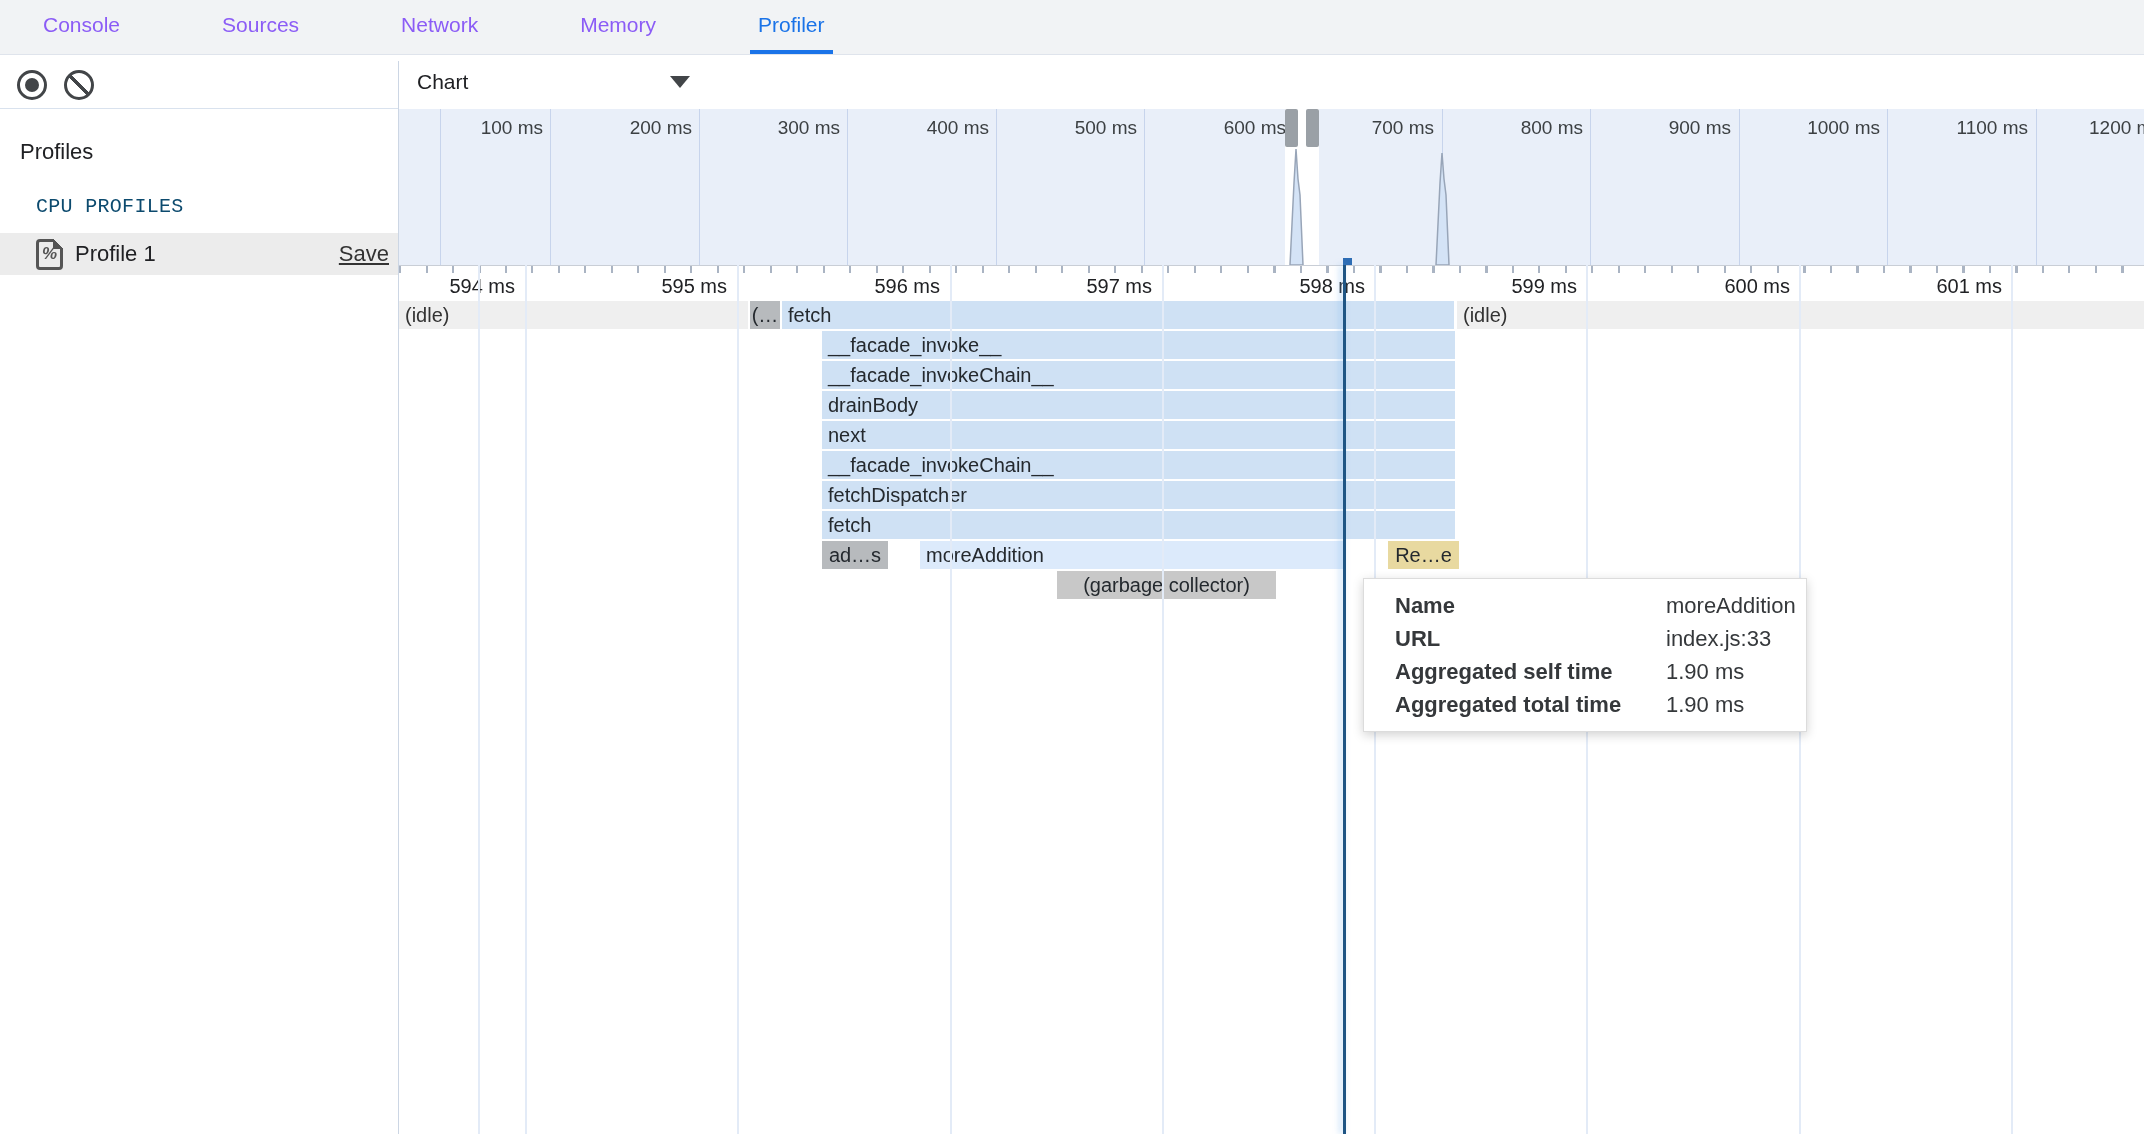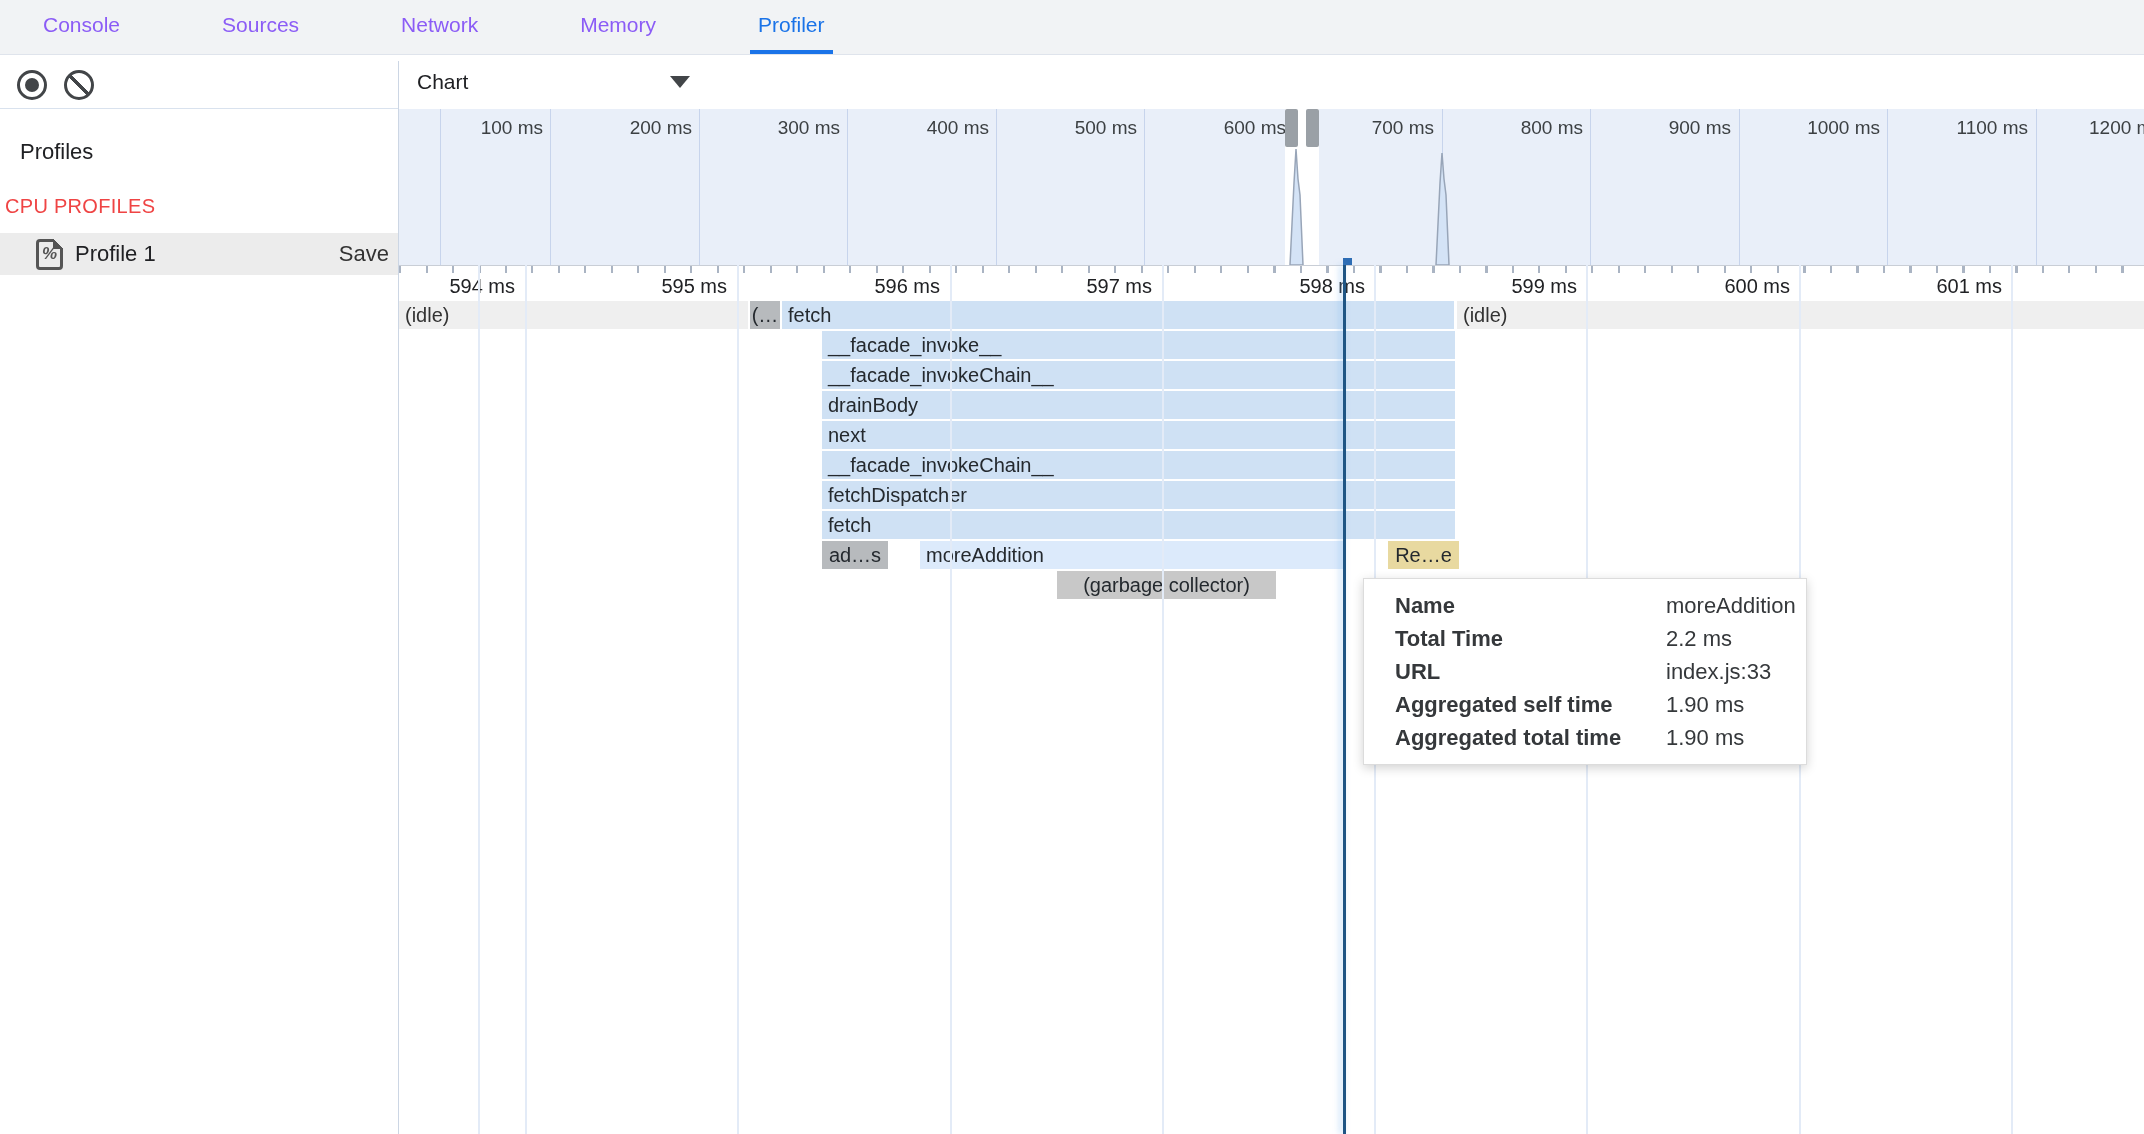--- a/index.html
+++ b/index.html
@@ -15,29 +15,29 @@
 
   
   .sidebar { position:absolute; left:0; top:61px; width:399px; height:1079px;
     background:#fff; border-right:1px solid #ccd6e4; }
   .side-toolbar { height:48px; border-bottom:1px solid #d9e2ee; display:flex; align-items:center; padding-left:17px; gap:17px; }
   .icon-record { width:30px; height:30px; border:3px solid #424548; border-radius:50%; display:flex; align-items:center; justify-content:center; }
   .icon-record .dot { width:14px; height:14px; background:#424548; border-radius:50%; }
   .icon-clear { width:30px; height:30px; border:3px solid #424548; border-radius:50%;
     background:linear-gradient(45deg, transparent 0 45%, #424548 45% 55%, transparent 55% 100%); }
   .profiles-heading { margin:30px 0 0 20px; font-size:22px; color:#202124; }
-  .section-heading { margin:30px 0 0 5px; font-size:20px; color:#ef4444; letter-spacing:.3px; }
+  .section-heading { margin:30px 0 0 36px; font-size:20px; color:#0c4a6e; letter-spacing:.3px;font-family:Liberation Mono, monospace; }
   .profile-row { margin-top:15px; height:42px; background:#ececec; display:flex; align-items:center; position:relative; }
   .doc-icon { position:absolute; left:36px; width:27px; height:31px; border:3px solid #555;
     border-radius:4px; display:flex; align-items:center; justify-content:center; background:transparent; }
   .doc-icon .pct { font-size:17px; font-weight:bold; color:#555; font-style:italic; }
   .doc-icon .fold { position:absolute; right:-3px; top:-3px; width:10px; height:10px;
     background:linear-gradient(225deg, #ececec 0 49%, #555 49% 100%); }
   .profile-name { position:absolute; left:75px; font-size:22px; color:#202124; }
-  .save-link { position:absolute; right:9px; font-size:22px; color:#333; cursor:pointer; }
+  .save-link { position:absolute; right:9px; font-size:22px; color:#333; text-decoration:underline; cursor:pointer; }
 
   
   .main { position:absolute; left:399px; top:55px; width:1745px; height:1079px; overflow:hidden; background:#fff; }
 
   .chart-toolbar { position:absolute; left:0; top:0; width:100%; height:54px; background:#fff; }
   .view-select { position:absolute; left:18px; top:9px; width:273px; height:36px;
     display:flex; align-items:center; justify-content:space-between; cursor:pointer; }
   .view-select .lbl { font-size:21px; color:#202124; }
   .caret { width:0; height:0; border-left:10px solid transparent; border-right:10px solid transparent; border-top:12px solid #424548; }
 
@@ -190,24 +190,20 @@
 
   <div class="cursor-line"></div>
 </div>
 
 <div class="tooltip">
   <div class="tt-row">
       <span class="tt-label">Name</span>
       <span class="tt-value">moreAddition</span>
     </div>
   <div class="tt-row">
-      <span class="tt-label">Total Time</span>
-      <span class="tt-value">2.2 ms</span>
-    </div>
-  <div class="tt-row">
       <span class="tt-label">URL</span>
       <span class="tt-value">index.js:33</span>
     </div>
   <div class="tt-row">
       <span class="tt-label">Aggregated self time</span>
       <span class="tt-value">1.90 ms</span>
     </div>
   <div class="tt-row">
       <span class="tt-label">Aggregated total time</span>
       <span class="tt-value">1.90 ms</span>

